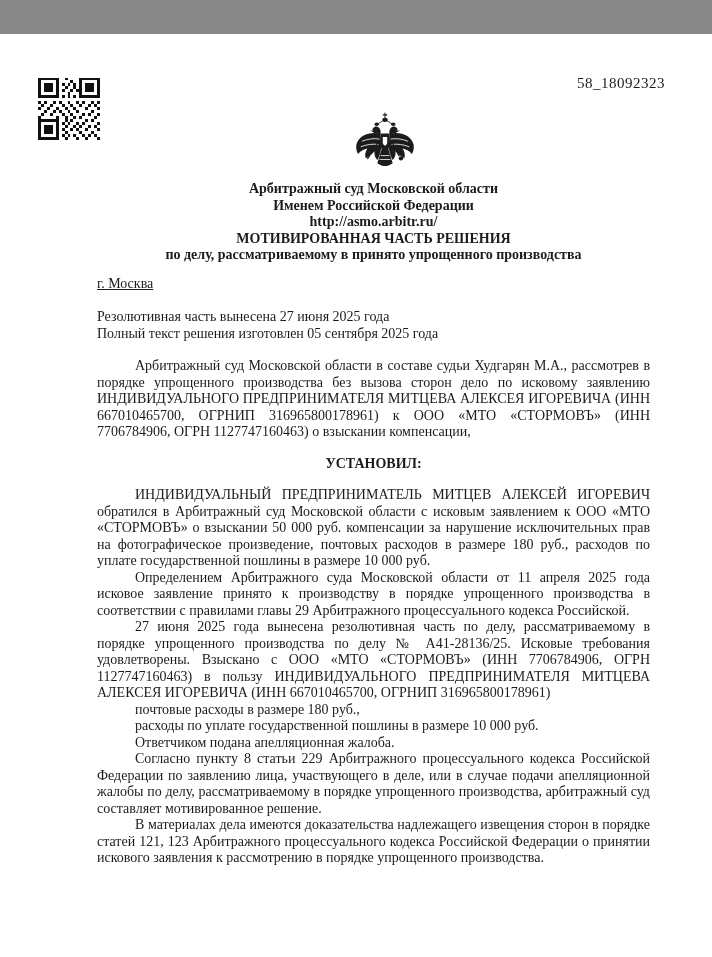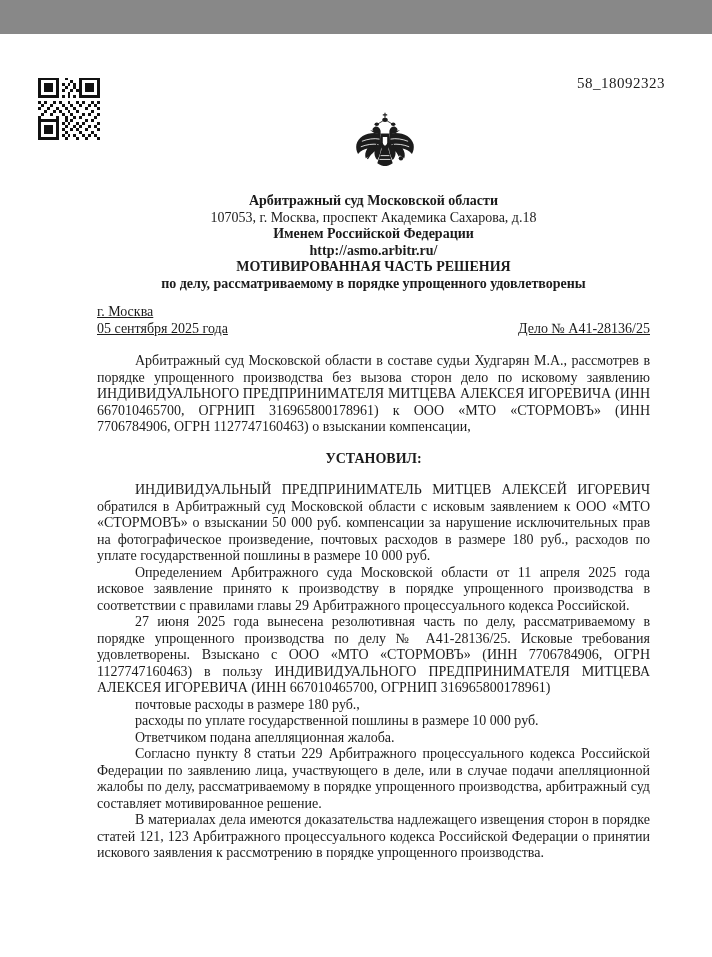--- a/index.html
+++ b/index.html
@@ -10,21 +10,21 @@
     overflow:hidden;
     font-family:"Liberation Serif","DejaVu Serif",serif;
     color:#1b1b1b;
     font-size:14px;
     line-height:16.5px;
     margin-top:34px;
   }
   .qr{position:absolute;left:38px;top:43px;width:62px;height:63px;}
   .doc-number{position:absolute;top:41px;right:47px;font-size:15px;letter-spacing:0.5px;}
   .emblem{position:absolute;left:352px;top:76px;width:66px;height:67px;}
-  .content{position:absolute;left:97px;top:12px;width:553px;}
+  .content{position:absolute;left:97px;top:0;width:553px;}
   .header-block{margin-top:147px;text-align:center;}
   .header-block .b{font-weight:bold;}
   .case-block{margin-top:12px;text-decoration:underline;}
   .date-row{display:flex;justify-content:space-between;}
   .timing-block{margin-top:17px;}
   .body-text{margin-top:16px;}
   p.para{margin:0;text-align:justify;text-indent:38px;}
   .ustanovil{
     margin:15px 0 15px 0;
     font-weight:bold;text-align:center;
@@ -79,35 +79,34 @@
         <path d="M74,56 L86,79" stroke-width="2.5" fill="none"></path>
         <circle cx="89" cy="83" r="4" stroke="none"></circle>
       </g>
     </svg>
   </div>
 
   <div class="content">
 
     <div class="header-block">
       <div class="b">Арбитражный суд Московской области</div>
-      <div>107053, г. Москва, проспект Академика Сахарова, д.18</div>
       <div class="b">Именем Российской Федерации</div>
       <div class="b">http://asmo.arbitr.ru/</div>
       <div class="b">МОТИВИРОВАННАЯ ЧАСТЬ РЕШЕНИЯ</div>
-      <div class="b">по делу, рассматриваемому в порядке упрощенного удовлетворены</div>
+      <div class="b">по делу, рассматриваемому в принято упрощенного производства</div>
     </div>
 
     <div class="case-block">
       <div>г. Москва</div>
-      <div class="date-row">
-        <span>05 сентября 2025 года</span>
-        <span>Дело № А41-28136/25</span>
-      </div>
     </div>
 
+    <div class="timing-block">
+      <div>Резолютивная часть вынесена 27 июня 2025 года</div>
+      <div>Полный текст решения изготовлен 05 сентября 2025 года</div>
+    </div>
 
     <div class="body-text">
       <p class="para">Арбитражный суд Московской области в составе судьи Худгарян М.А., рассмотрев в порядке упрощенного производства без вызова сторон дело по исковому заявлению ИНДИВИДУАЛЬНОГО ПРЕДПРИНИМАТЕЛЯ МИТЦЕВА АЛЕКСЕЯ ИГОРЕВИЧА (ИНН 667010465700, ОГРНИП 316965800178961) к ООО «МТО «СТОРМОВЪ» (ИНН 7706784906, ОГРН 1127747160463) о взыскании компенсации,</p>
 
       <div class="ustanovil">УСТАНОВИЛ:</div>
 
       <p class="para">ИНДИВИДУАЛЬНЫЙ ПРЕДПРИНИМАТЕЛЬ МИТЦЕВ АЛЕКСЕЙ ИГОРЕВИЧ обратился в Арбитражный суд Московской области с исковым заявлением к ООО «МТО «СТОРМОВЪ» о взыскании 50 000 руб. компенсации за нарушение исключительных прав на фотографическое произведение, почтовых расходов в размере 180 руб., расходов по уплате государственной пошлины в размере 10 000 руб.</p>
       <p class="para">Определением Арбитражного суда Московской области от 11 апреля 2025 года исковое заявление принято к производству в порядке упрощенного производства в соответствии с правилами главы 29 Арбитражного процессуального кодекса Российской.</p>
       <p class="para">27 июня 2025 года вынесена резолютивная часть по делу, рассматриваемому в порядке упрощенного производства по делу № А41-28136/25. Исковые требования удовлетворены. Взыскано с ООО «МТО «СТОРМОВЪ» (ИНН 7706784906, ОГРН 1127747160463) в пользу ИНДИВИДУАЛЬНОГО ПРЕДПРИНИМАТЕЛЯ МИТЦЕВА АЛЕКСЕЯ ИГОРЕВИЧА (ИНН 667010465700, ОГРНИП 316965800178961)</p>
       <p class="para">почтовые расходы в размере 180 руб.,</p>

